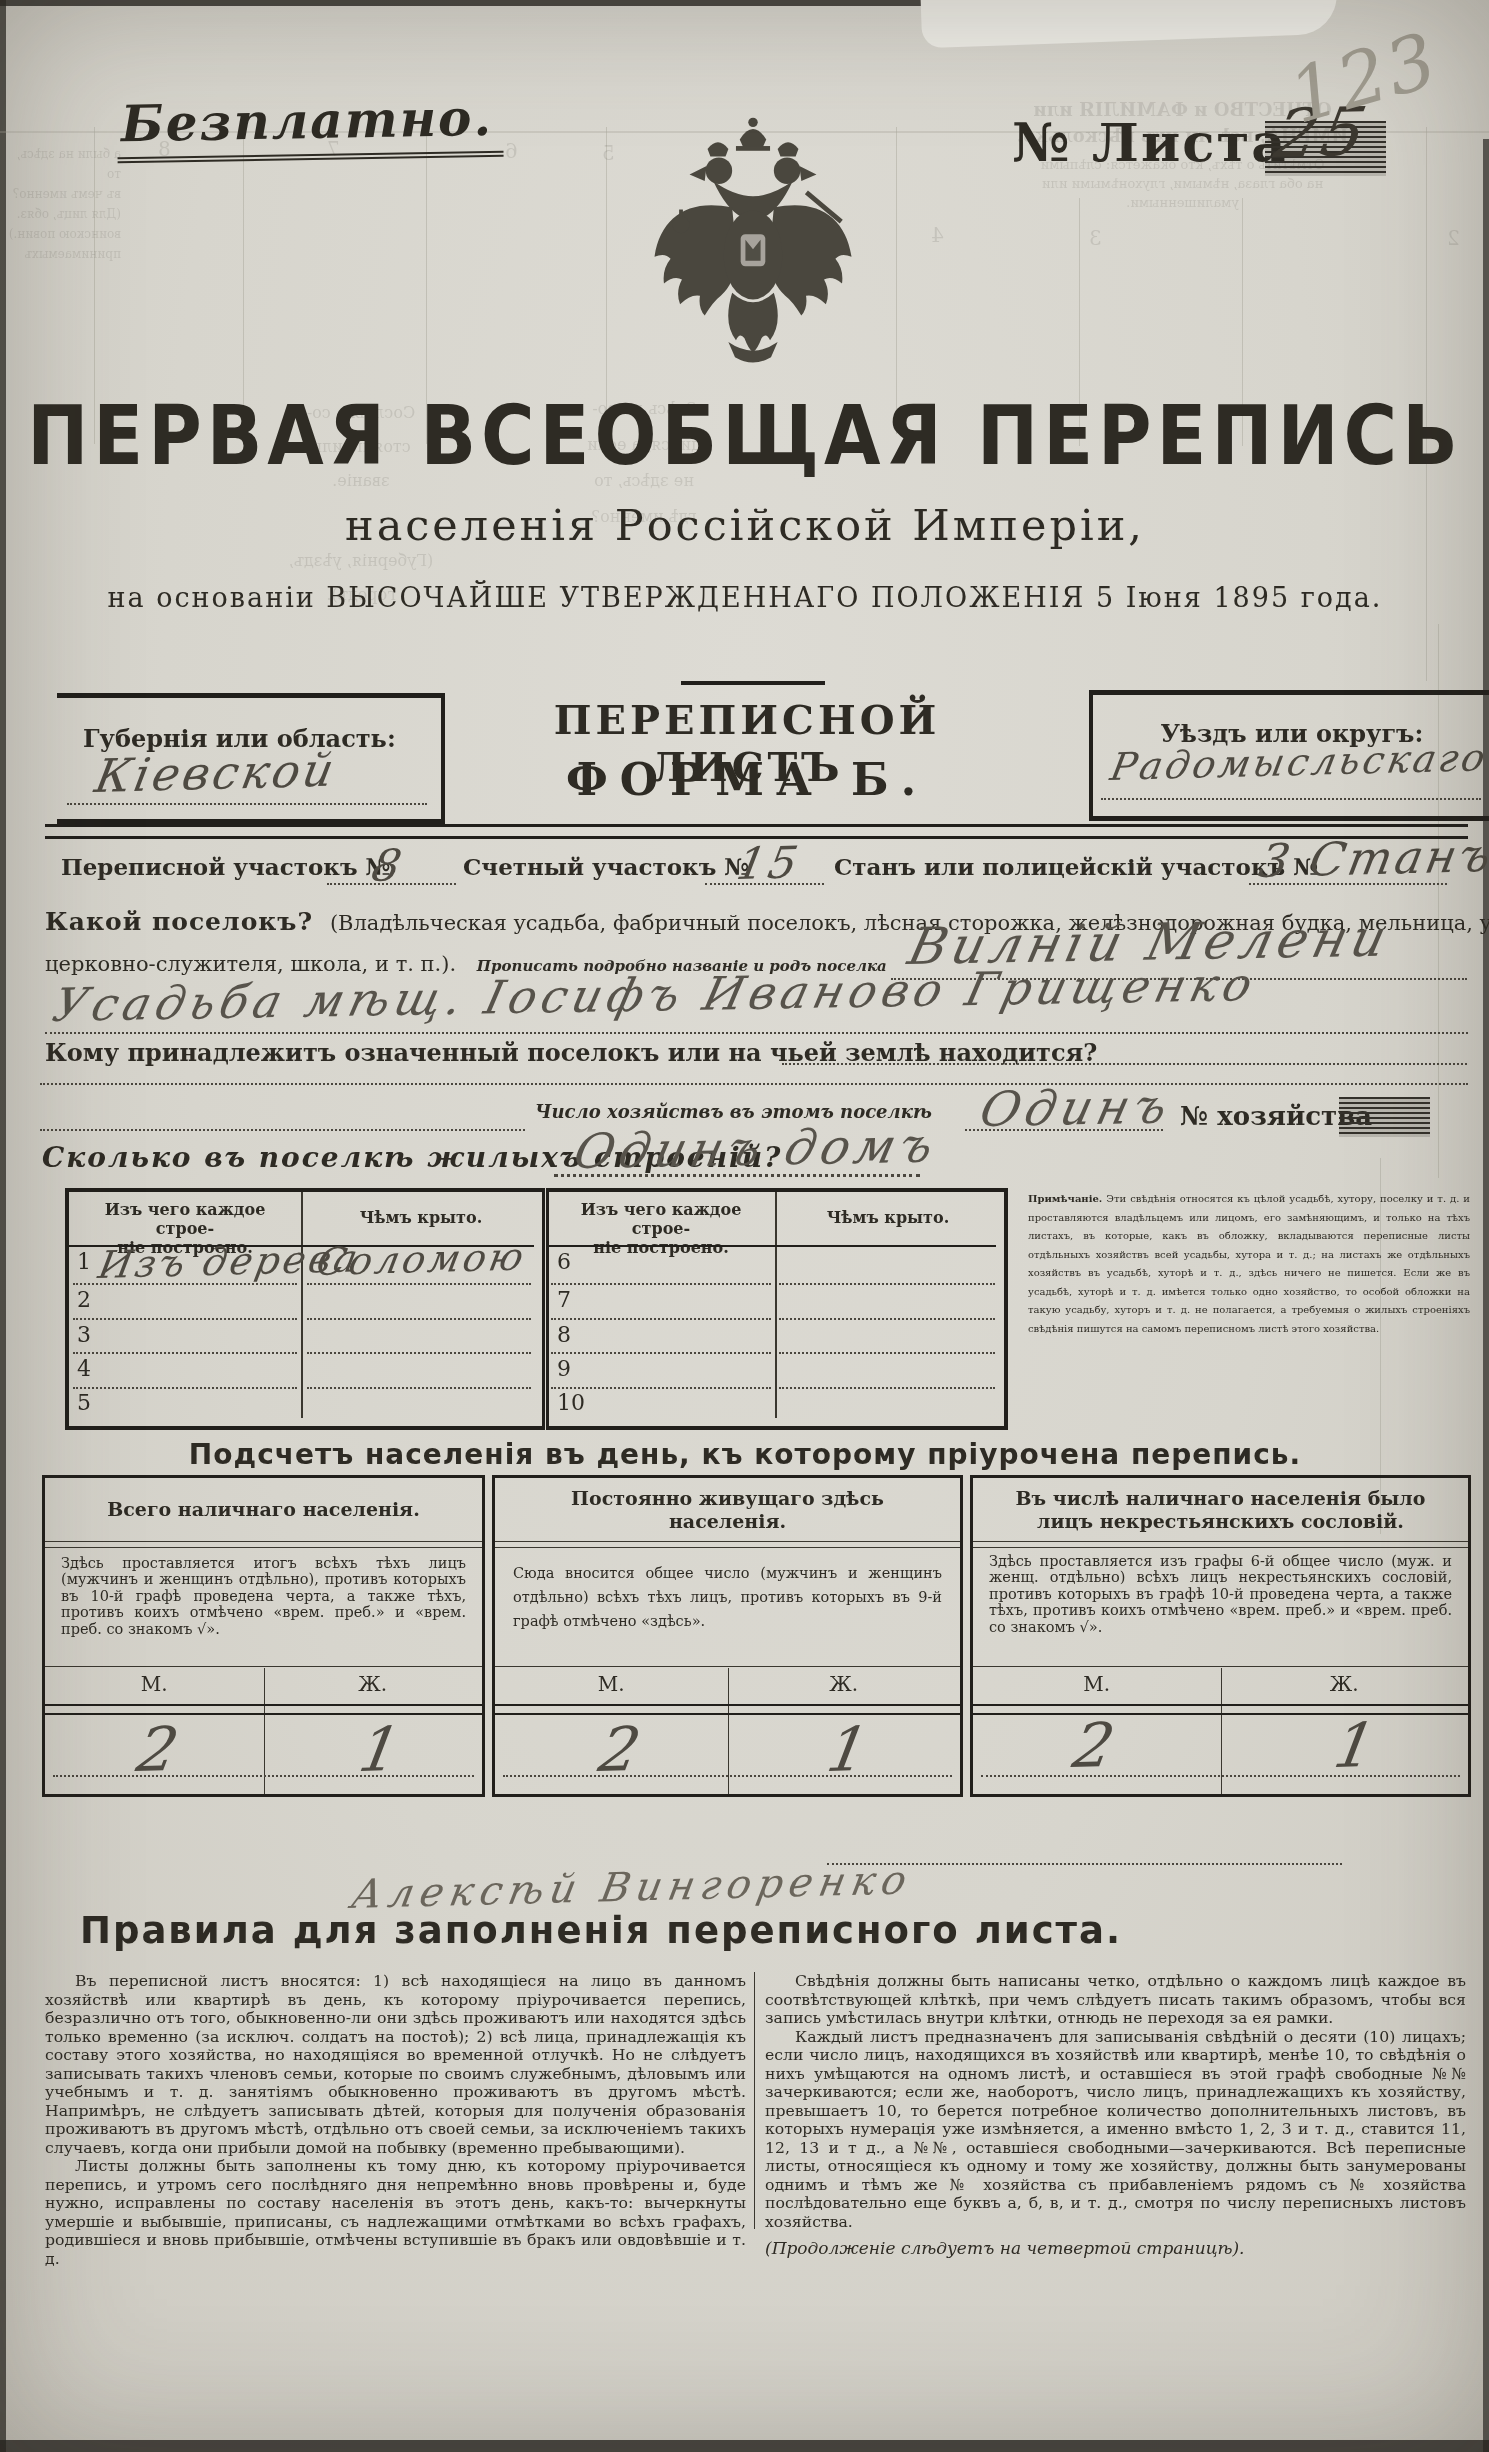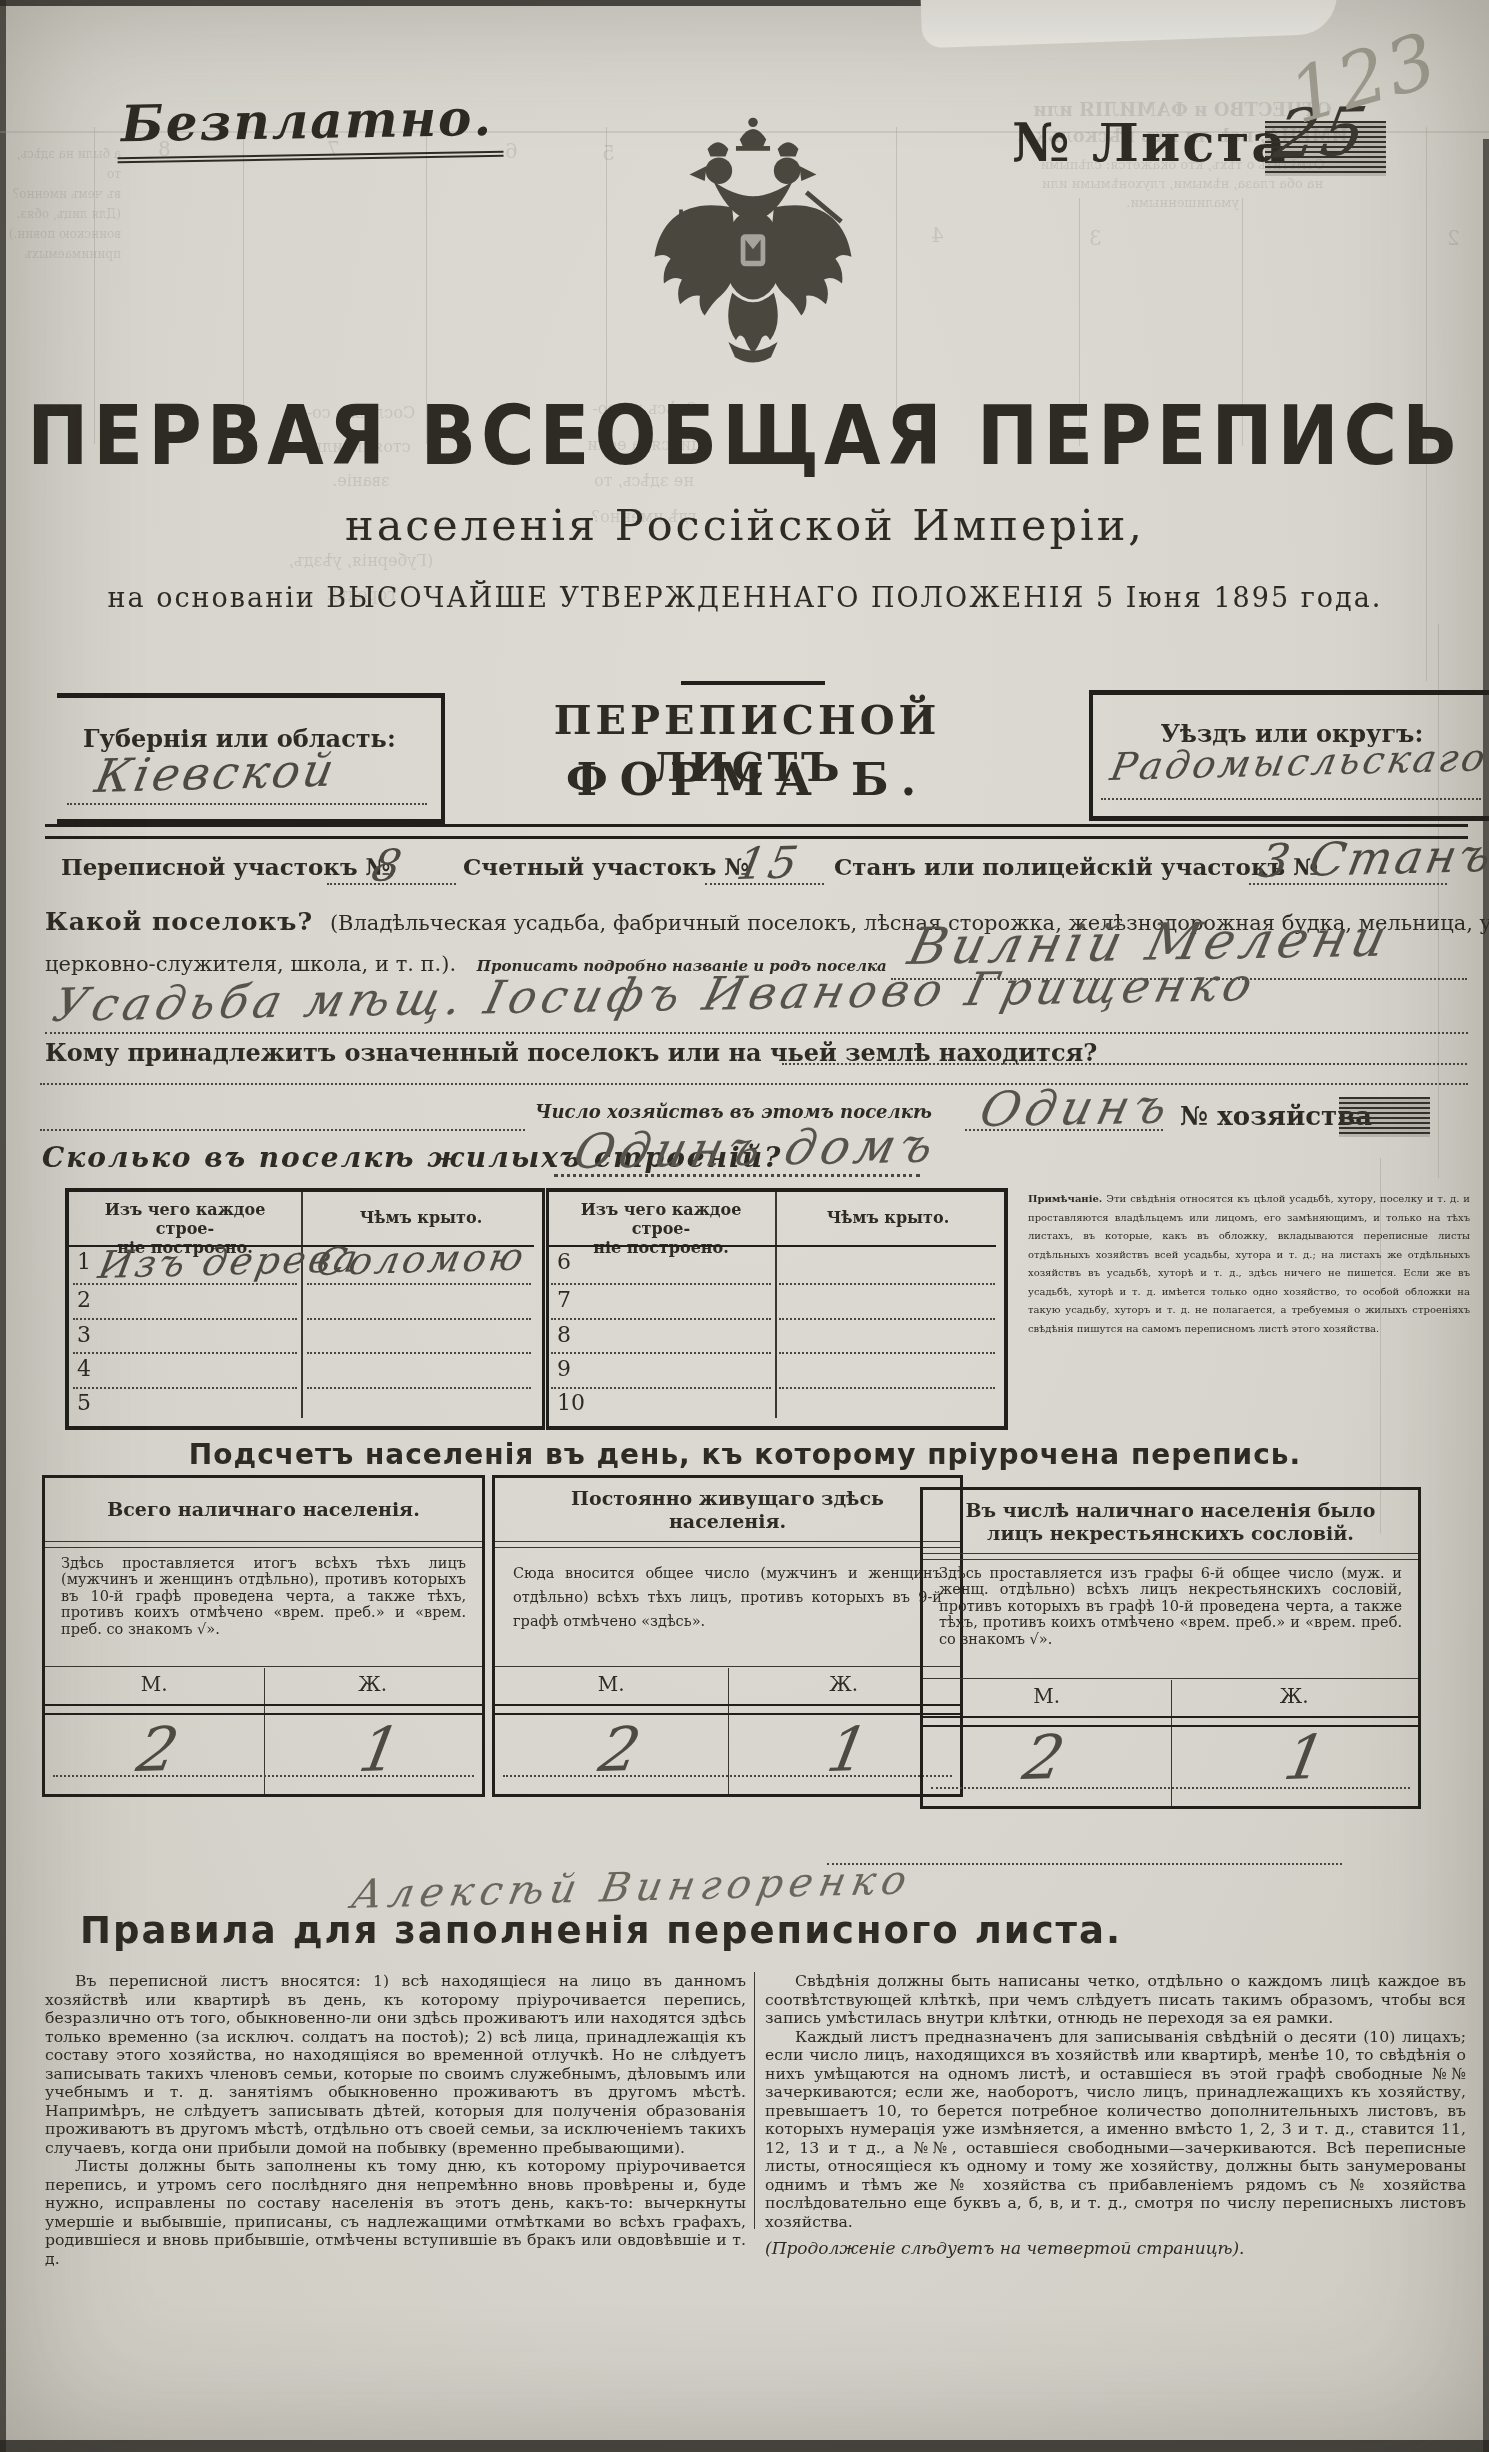--- a/index.html
+++ b/index.html
@@ -273,21 +273,21 @@
       <span>М.</span>
       <span>Ж.</span>
     </div>
     <div class="vdiv" style="left:50%;top:190px;bottom:0;"></div>
     <div class="abs" style="left:0;right:0;top:226px;height:7px;border-top:2px solid #211f1b;border-bottom:2px solid #211f1b;"></div>
     <div class="valnum hw" style="left:99px;top:236px;">2</div>
     <div class="valnum hw" style="left:327px;top:236px;">1</div>
     <div class="abs dot" style="left:8px;right:8px;top:297px;"></div>
   </div>
 
-  <div class="pbox" style="left:920px;top:1475px;width:495px;height:316px;margin-top:12px;">
+  <div class="pbox" style="left:970px;top:1475px;width:495px;height:316px;">
     <div class="hdrz" style="height:63px;padding:0 28px;">Въ числѣ наличнаго населенія было лицъ некрестьянскихъ сословій.</div>
     <div class="abs" style="left:0;right:0;top:63px;height:5px;border-top:1px solid #3a372f;border-bottom:1px solid #3a372f;"></div>
     <div class="descz" style="left:16px;right:16px;top:75px;">Здѣсь проставляется изъ графы 6-й общее число (муж. и женщ. отдѣльно) всѣхъ лицъ некрестьянскихъ сословій, противъ которыхъ въ графѣ 10-й проведена черта, а также тѣхъ, противъ коихъ отмѣчено «врем. преб.» и «врем. преб. со знакомъ √».</div>
     <div class="abs thinline" style="left:0;right:0;top:188px;height:1px;"></div>
     <div class="mjrow" style="left:0;right:0;top:194px;">
       <span>М.</span>
       <span>Ж.</span>
     </div>
     <div class="vdiv" style="left:50%;top:190px;bottom:0;"></div>
     <div class="abs" style="left:0;right:0;top:226px;height:7px;border-top:2px solid #211f1b;border-bottom:2px solid #211f1b;"></div>

